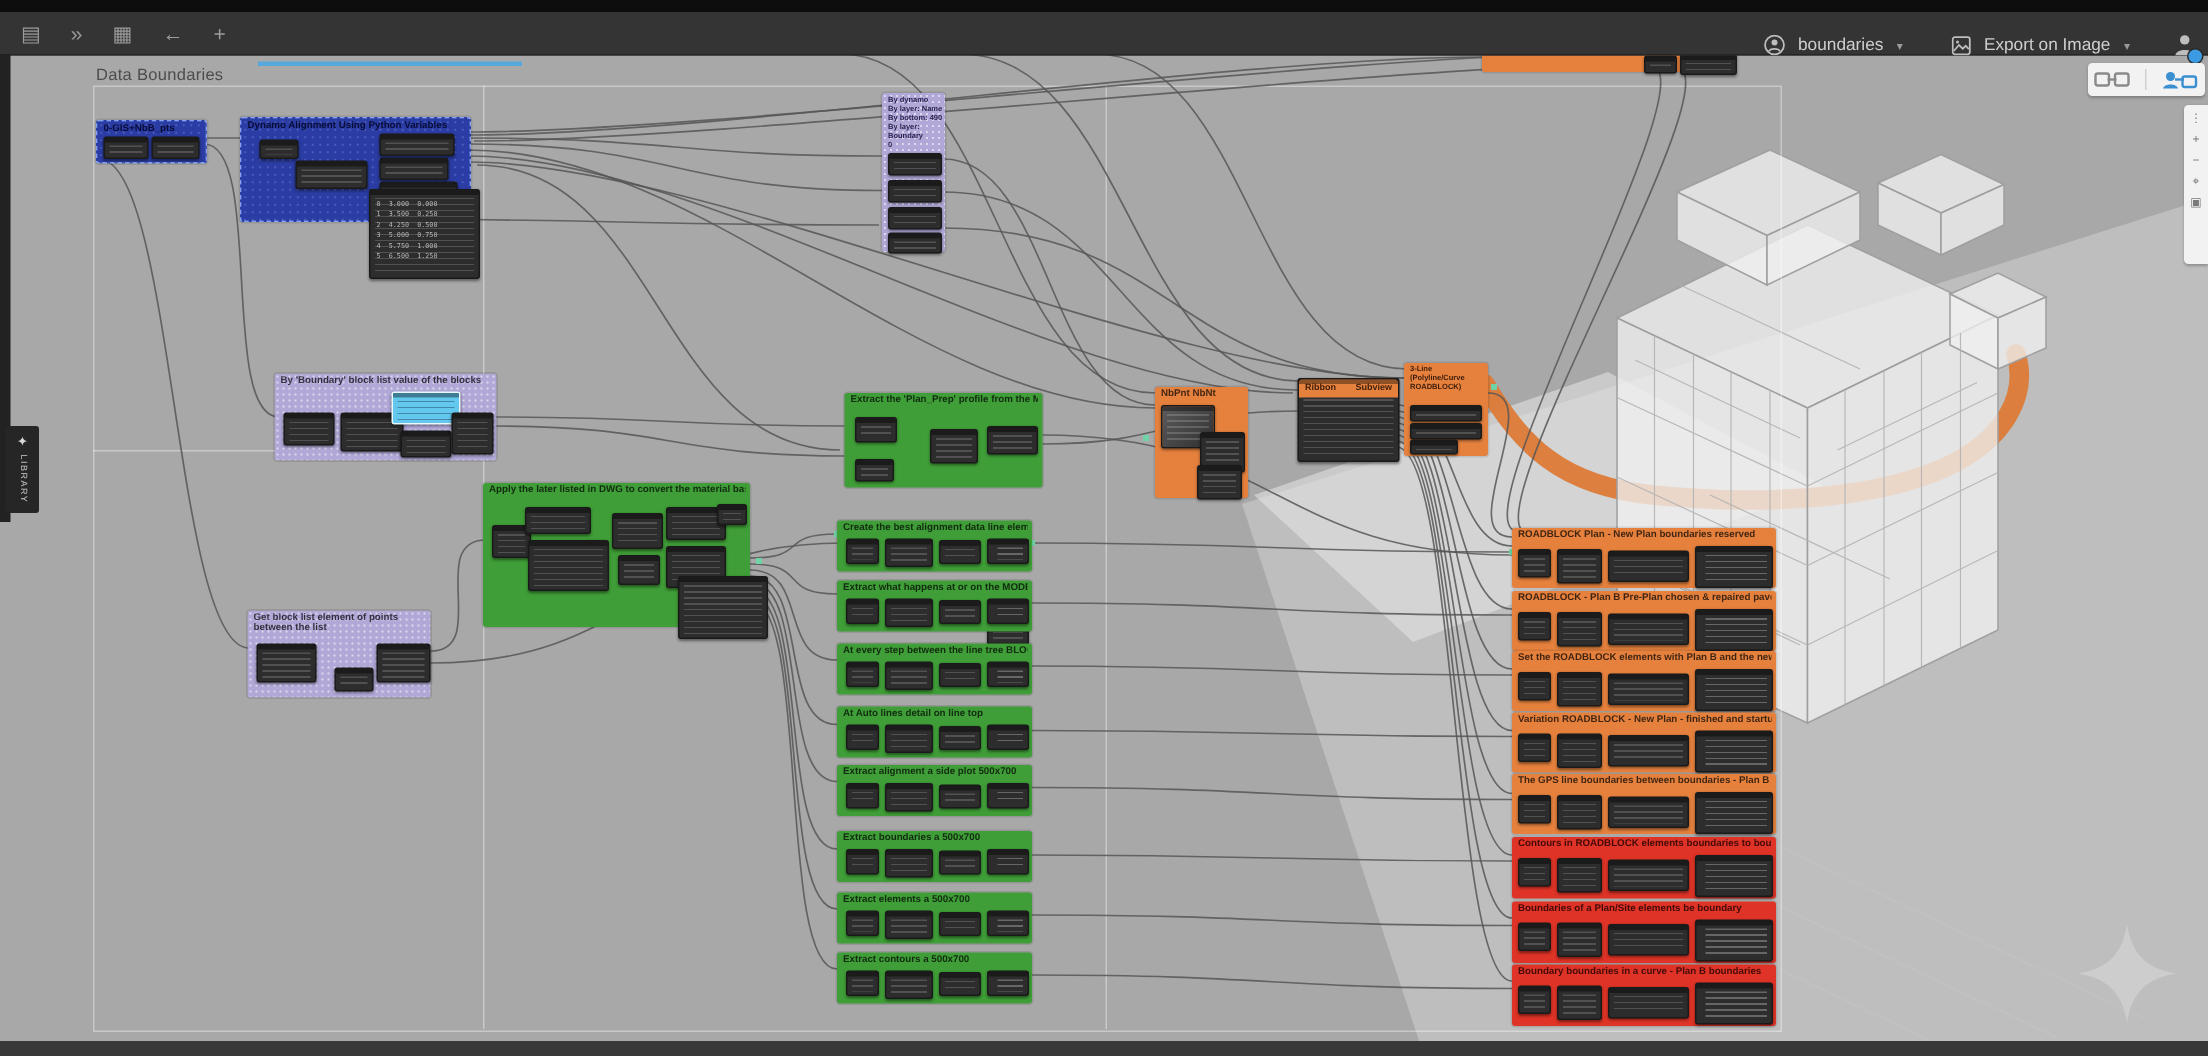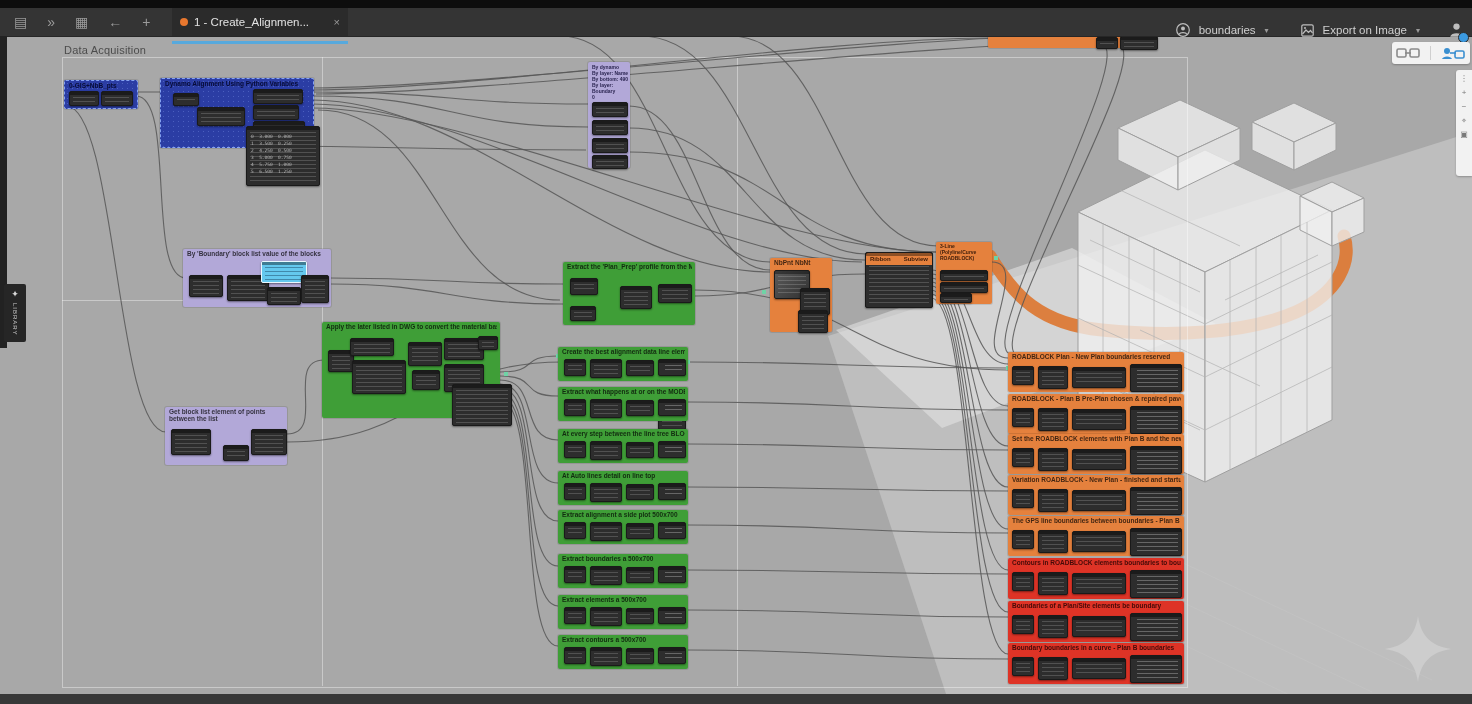--- a/index.html
+++ b/index.html
@@ -183,21 +183,21 @@
       <rect x="504" y="372" width="4" height="4" fill="#6fd3a6"></rect>
       <rect x="556" y="354" width="4" height="4" fill="#6fd3a6"></rect>
       <rect x="686" y="360" width="4" height="4" fill="#6fd3a6"></rect>
       <rect x="762" y="290" width="4" height="4" fill="#6fd3a6"></rect>
       <rect x="1006" y="366" width="4" height="4" fill="#6fd3a6"></rect>
       <rect x="994" y="256" width="4" height="4" fill="#6fd3a6"></rect>
     </svg>
 
   <div class="abs" id="cv" style="left:0;top:0;width:1472px;height:704px;">
 
-    <div class="abs" id="regionlabel">Data Acquisition</div>
+    <div class="abs" id="regionlabel">Data Boundaries</div>
 
     <div class="grp orange" style="left:988px;top:36px;width:168px;height:12px;">
       <div class="nd" style="left:108px;top:1px;width:20px;height:10px;"></div>
       <div class="nd" style="left:132px;top:0;width:36px;height:12px;"></div>
     </div>
 
     <div class="grp blue" style="left:64px;top:80px;width:72px;height:27px;">
       <div class="gtitle">0-GIS+NbB_pts</div>
       <div class="nd" style="left:4px;top:10px;width:28px;height:13px;"></div>
       <div class="nd" style="left:36px;top:10px;width:30px;height:13px;"></div>
@@ -415,25 +415,20 @@
     </div>
 
   <div class="abs" id="topstrip"></div>
   <div class="abs" id="toolbar">
     <div class="tbicons">
       <span class="tbicon">▤</span>
       <span class="tbicon">»</span>
       <span class="tbicon">▦</span>
       <span class="tbicon">←</span>
       <span class="tbicon">+</span>
-    </div>
-    <div id="tab">
-      <span class="dot"></span>
-      <span class="lbl">1 - Create_Alignmen...</span>
-      <span class="x">×</span>
     </div>
     <div id="tabline"></div>
     <div id="tbright">
       <svg class="mini-svg" width="14" height="14" viewBox="0 0 14 14">
         <circle cx="7" cy="7" r="6.3" fill="none" stroke="#bdbdbd" stroke-width="1.2"></circle>
         <circle cx="7" cy="5.4" r="2" fill="#bdbdbd"></circle>
           <path d="M3.2,11.4 C4,8.9 10,8.9 10.8,11.4" fill="none" stroke="#bdbdbd" stroke-width="1.2"></path>
       </svg>
       <span>boundaries</span>
       <span class="caret">▾</span>

